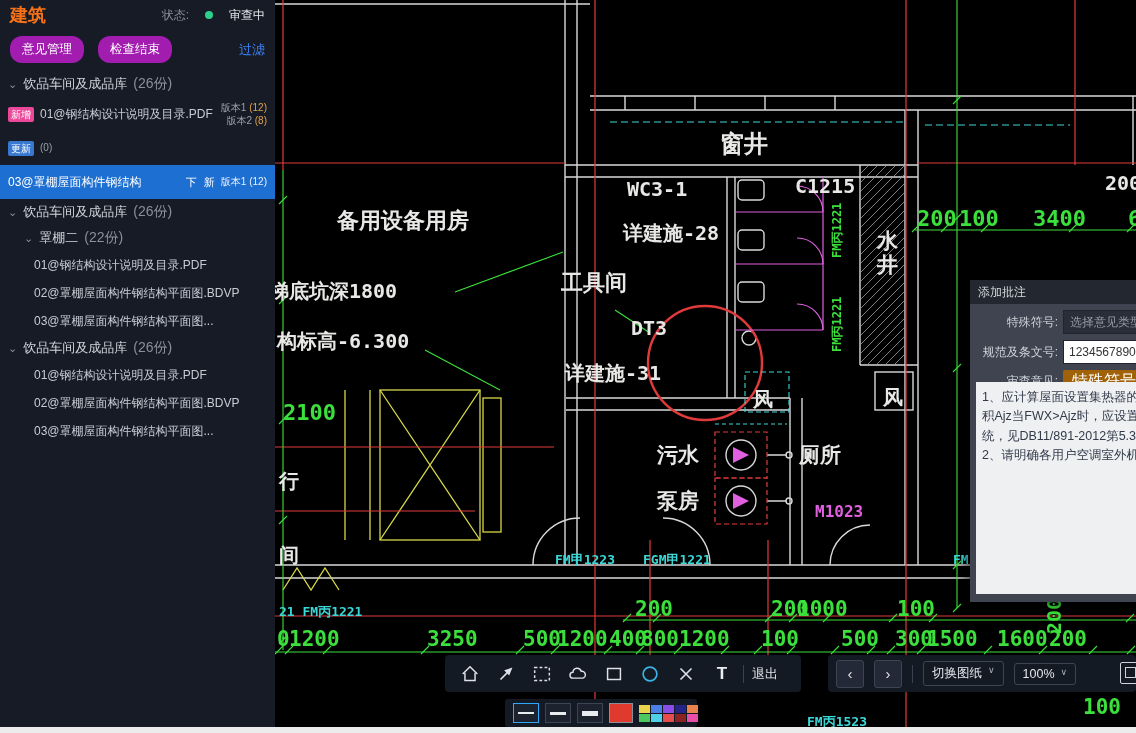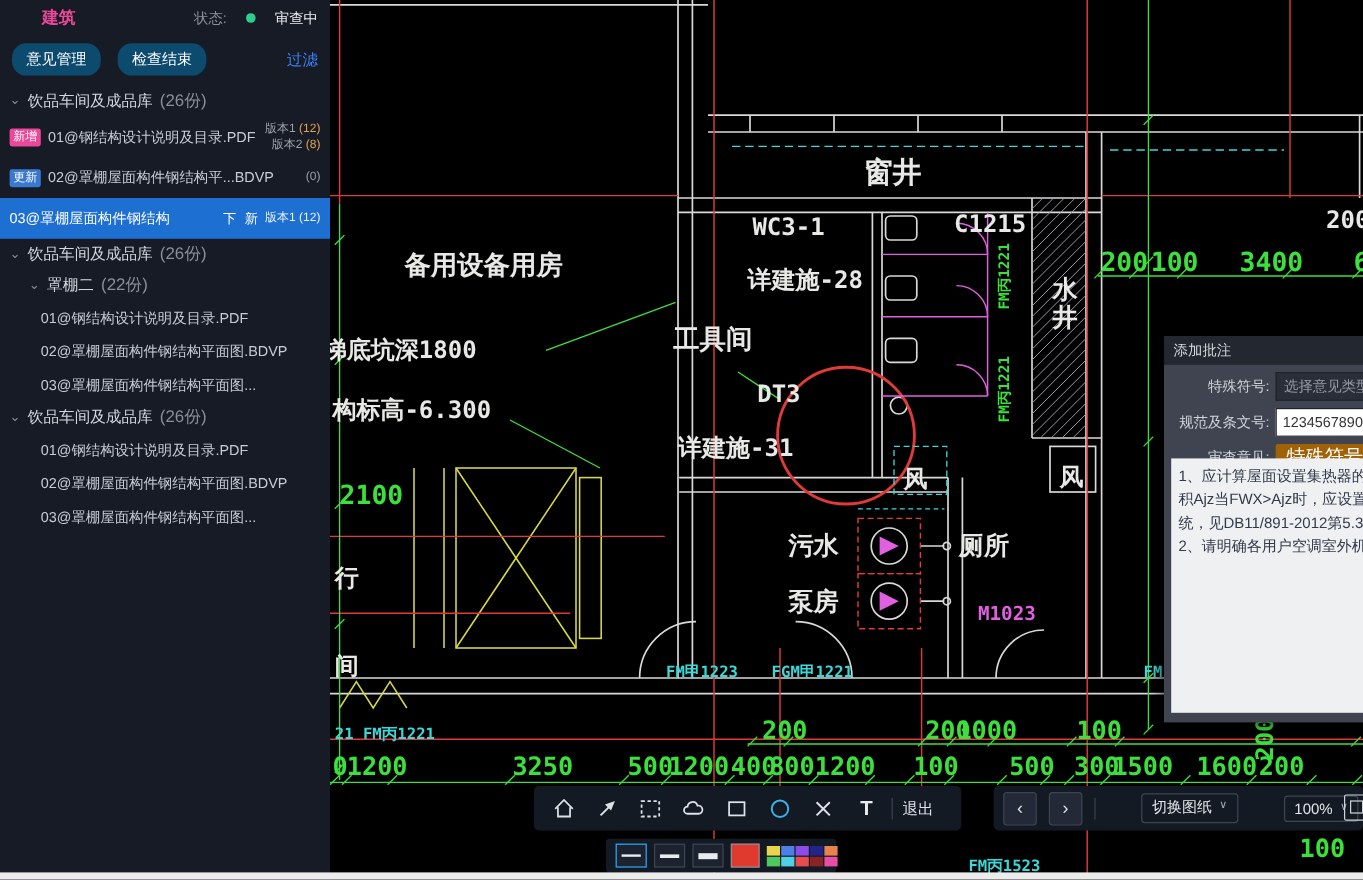--- a/index.html
+++ b/index.html
@@ -2,26 +2,26 @@
 <html><head>
 <meta charset="utf-8">
 <style>
   html,body{margin:0;padding:0;background:#fff;}
   body{width:1136px;height:733px;font-family:"Liberation Sans",sans-serif;}
   .app{position:relative;width:1136px;height:733px;background:#000;overflow:hidden;}
 
   
   .sidebar{position:absolute;left:0;top:0;width:275px;height:733px;background:#161b26;z-index:4;overflow:hidden;}
   .sb-header{height:30px;display:flex;align-items:center;justify-content:space-between;padding:0 10px;}
-  .sb-title{color:#ec4899;font-weight:bold;font-size:14px;margin-left:25px;}
+  .sb-title{color:#f97316;font-weight:bold;font-size:18px;}
   .sb-status{display:flex;align-items:center;gap:16px;font-size:12px;color:#e8eaee;}
   .sb-status .muted{color:#8a909a;}
   .dot{width:8px;height:8px;border-radius:50%;background:#2ecf8e;display:inline-block;}
   .sb-actions{display:flex;align-items:center;gap:14px;padding:6px 10px 8px 10px;}
-  .btn{background:#0c4a6e;color:#fff;border:none;font-size:12.5px;padding:5px 12px;border-radius:12px;cursor:pointer;font-family:inherit;}
+  .btn{background:#a21caf;color:#fff;border:none;font-size:12.5px;padding:5px 12px;border-radius:12px;cursor:pointer;font-family:inherit;}
   .filter{margin-left:auto;color:#3b82f6;font-size:13px;cursor:pointer;}
   .sb-tree{font-size:12px;}
   .row-group{display:flex;align-items:center;height:26px;padding:0 8px;color:#d2d6dd;font-size:13px;gap:6px;}
   .row-group .gcount{color:#8a909a;font-size:14px;}
   .caret{color:#8a909a;font-size:11px;line-height:1;}
   .row-file{display:flex;align-items:center;min-height:30px;padding:2px 8px;color:#c7ccd4;gap:6px;}
   .badge{font-size:10px;padding:1px 3px;border-radius:2px;color:#fff;flex:none;line-height:1.3;}
   .badge.new{background:#ec4899;}
   .badge.update{background:#3878d0;}
   .lbl{flex:1;white-space:nowrap;overflow:hidden;text-overflow:ellipsis;font-size:12px;}
@@ -61,21 +61,21 @@
   .lw.sel{border-color:#2ea8ff;}
   .lw i{display:block;width:16px;background:#e8ecf1;}
   .lw .w1{height:2px;} .lw .w2{height:3px;} .lw .w3{height:5px;}
   .sw-primary{width:22px;height:18px;border:1px solid #8a909a;cursor:pointer;flex:none;}
   .sw-grid{display:flex;flex-direction:column;gap:1px;}
   .sw-row{display:flex;gap:1px;}
   .sw{width:11px;height:8px;cursor:pointer;}
 
   .tb-right{position:absolute;left:828px;top:655px;width:308px;height:37px;background:#141a23;border-radius:4px;display:flex;align-items:center;gap:10px;padding:0 0 0 8px;box-sizing:border-box;z-index:6;}
   .nav-btn{width:26px;height:26px;background:#232936;border:1px solid #3d4454;border-radius:3px;color:#e3e7ec;font-size:15px;display:flex;align-items:center;justify-content:center;cursor:pointer;flex:none;}
-  .dd{border:1px solid #3d4454;border-radius:3px;padding:3px 8px;font-size:12.5px;color:#e3e7ec;display:flex;gap:6px;cursor:pointer;white-space:nowrap;margin-left:28px;}
+  .dd{border:1px solid #3d4454;border-radius:3px;padding:3px 8px;font-size:12.5px;color:#e3e7ec;display:flex;gap:6px;cursor:pointer;white-space:nowrap;}
   .dd .cdown{font-size:9px;color:#aab0ba;}
   .partial-icon{position:absolute;left:292px;top:7px;width:22px;height:22px;border:1.5px solid #cfd4da;border-radius:2px;box-sizing:border-box;}
   .partial-icon:before{content:"";position:absolute;left:4px;top:4px;width:9px;height:9px;border:1.5px solid #cfd4da;}
 
   .bottom-strip{position:absolute;left:0;right:0;bottom:0;height:6px;background:#ececec;z-index:9;}
 </style>
 </head>
 <body>
 
 <div class="app">
@@ -103,21 +103,20 @@
         <div class="row-file">
           <span class="badge new">新增</span>
           <span class="lbl">01@钢结构设计说明及目录.PDF</span>
           <div class="meta">
             <div>版本1 <span class="cnt">(12)</span></div>
             <div>版本2 <span class="cnt">(8)</span></div>
           </div>
         </div>
         <div class="row-file">
           <span class="badge update">更新</span>
-          <span class="lbl">02@罩棚屋面构件钢结构平...BDVP</span>
           <div class="meta">
             <div><span class="cnt muted">(0)</span></div>
           </div>
         </div>
         <div class="row-file row-selected">
           <span class="lbl">03@罩棚屋面构件钢结构</span>
           <div class="actions">
             <span class="act">下</span>
             <span class="act">新</span>
           </div>

